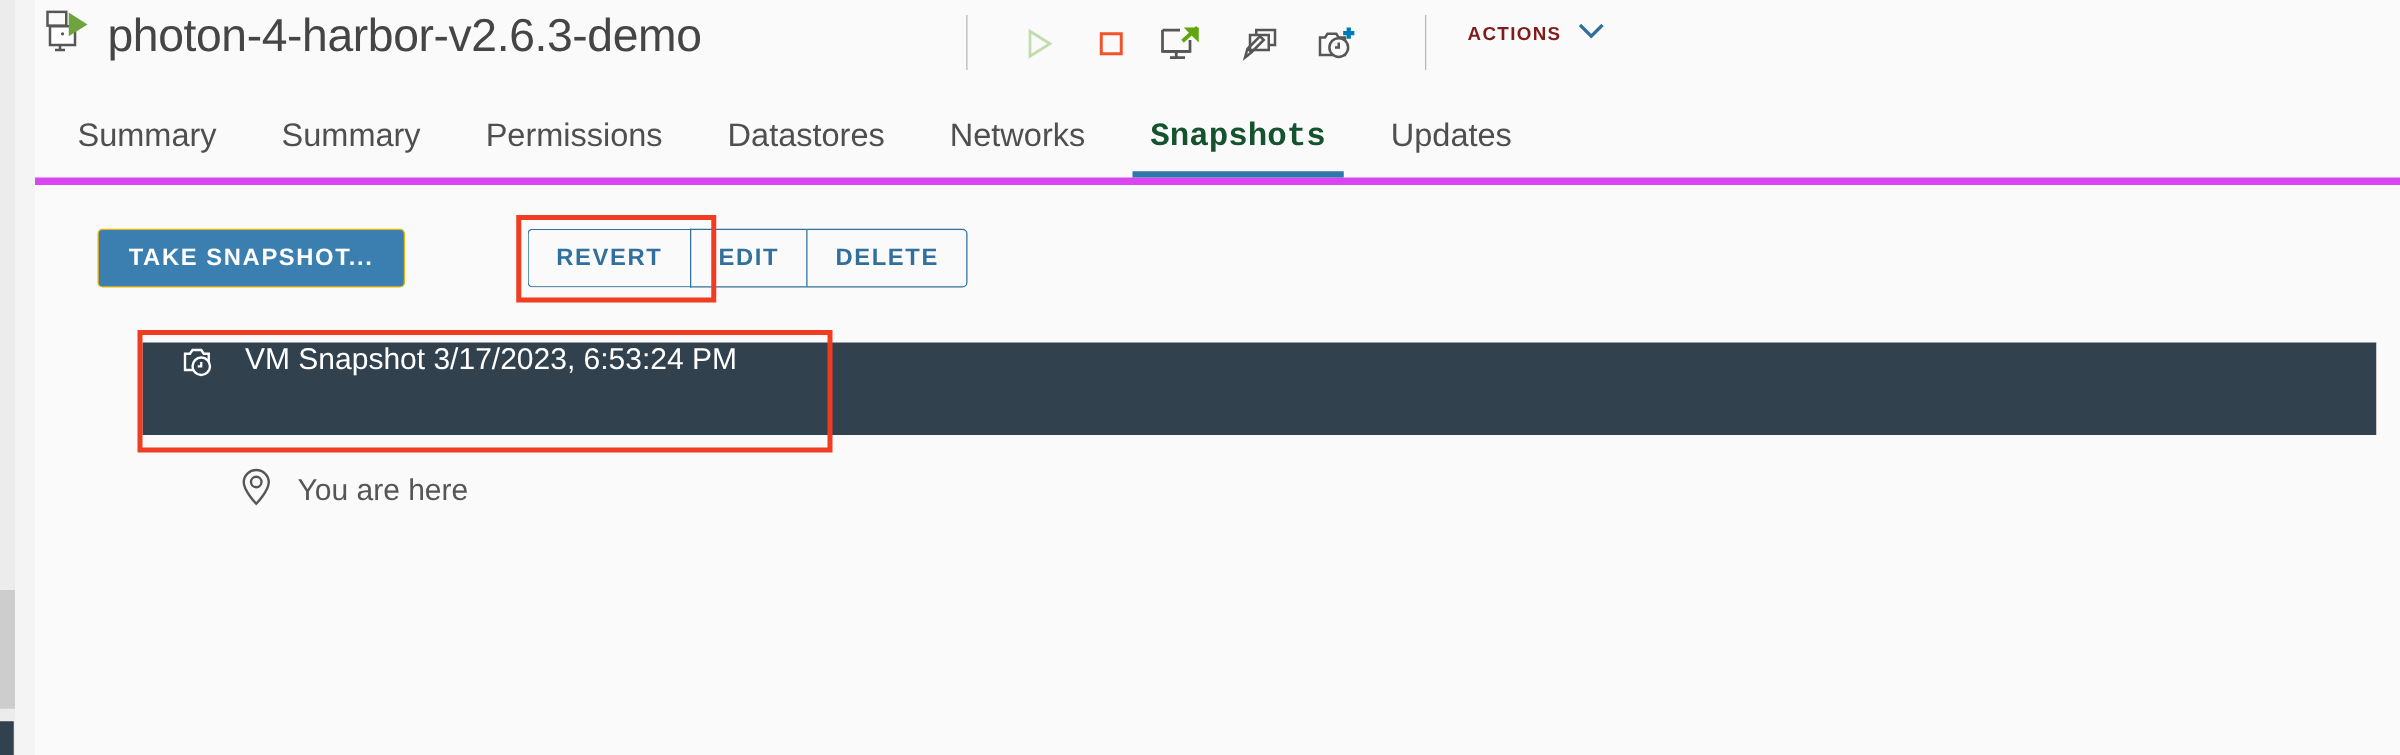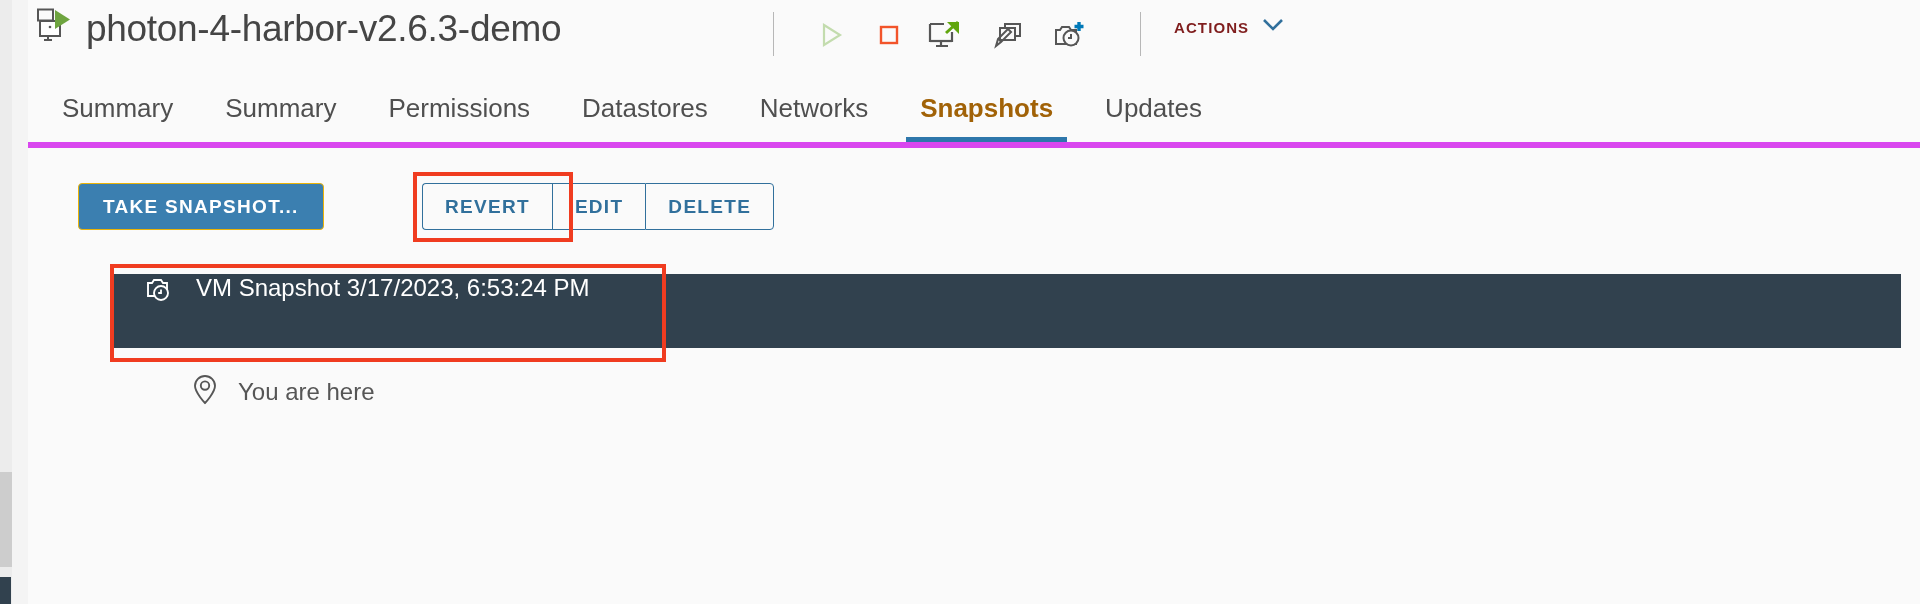--- a/index.html
+++ b/index.html
@@ -133,22 +133,23 @@
   .tab {
     position: relative;
     padding: 0 26px 18px 26px;
     font-size: 26px;
     font-weight: 400;
     color: #4f4f4f;
     cursor: pointer;
     white-space: nowrap;
   }
   .tab.active {
-    color: #a16207;
+    color: #14532d;
     font-weight: 700;
+    font-family: Liberation Mono, monospace;
   }
   .tab.active::after {
     content: "";
     position: absolute;
     left: 12px; right: 12px;
     bottom: 0;
     height: 5px;
     background: #2e77ab;
   }
 

